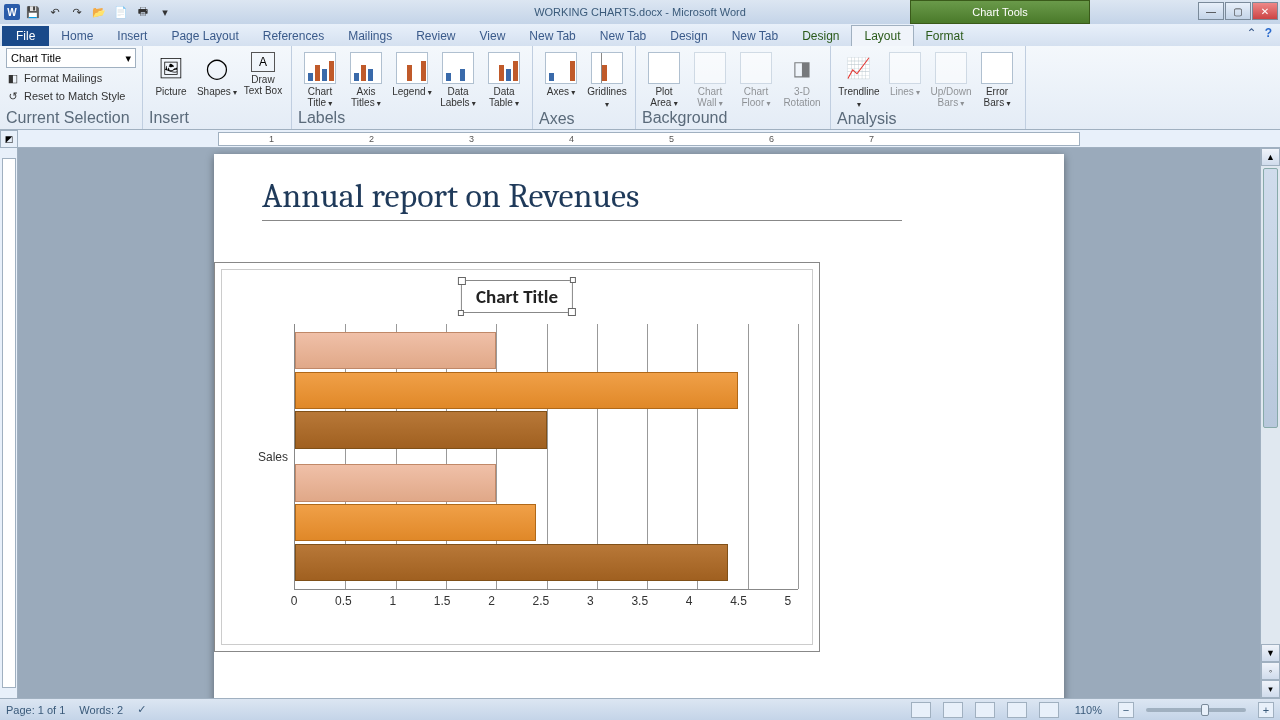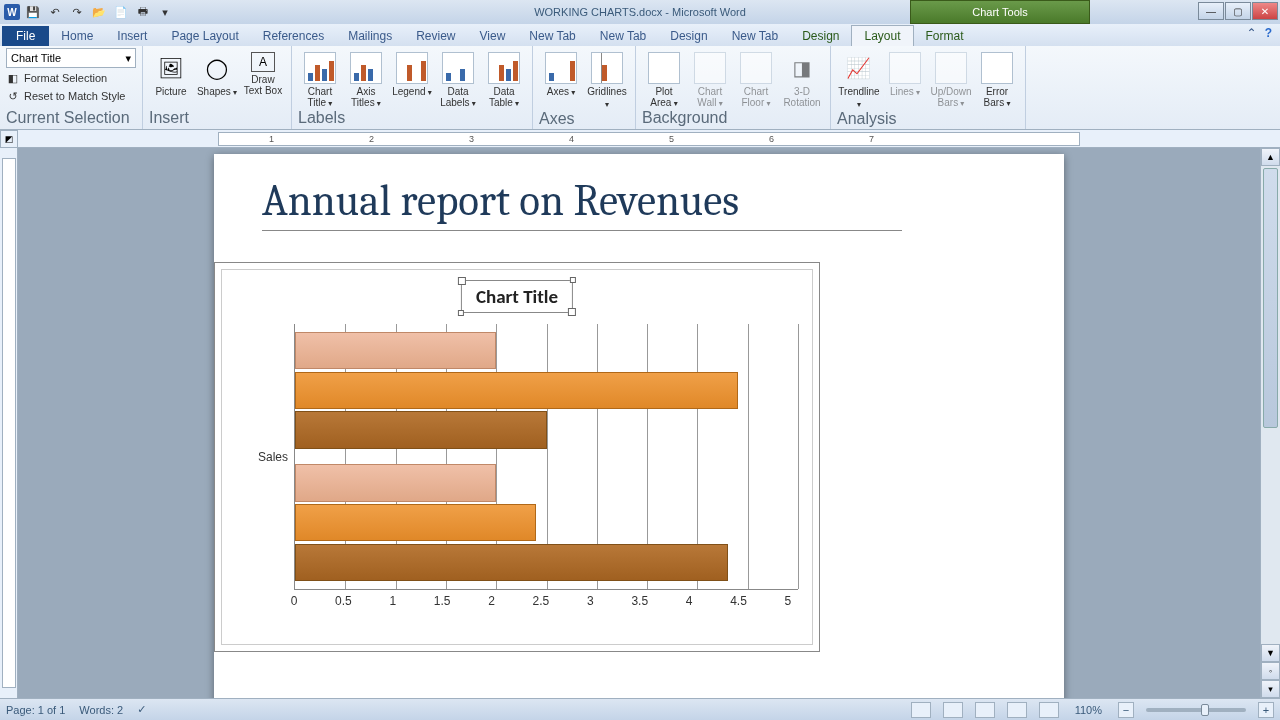--- a/index.html
+++ b/index.html
@@ -49,21 +49,21 @@
 .ruler-h .strip { position:absolute; left:200px; right:200px; top:2px; height:14px; background:#fff; border:1px solid #a0b0c0; }
 .ruler-v-corner { position:absolute; left:0; top:130px; width:18px; height:18px; background:#e8f0fa; border:1px solid #a0b0c0; display:flex; align-items:center; justify-content:center; font-size:9px; }
 
 
 .doc-area { position:absolute; top:148px; bottom:22px; left:0; right:20px; background:#9aaabb; display:flex; }
 .ruler-v { width:18px; background:#e8f0fa; border-right:1px solid #a0b0c0; position:relative; }
 .ruler-v .strip { position:absolute; top:10px; bottom:10px; left:2px; width:14px; background:#fff; border:1px solid #a0b0c0; }
 .page-wrap { flex:1; overflow:hidden; display:flex; justify-content:center; padding-top:6px; }
 .page { width:850px; background:#fff; box-shadow:0 2px 8px rgba(0,0,0,0.4); padding: 22px 48px; position:relative; height: 560px; }
 
-.doc-title-text { font-family: Cambria, Georgia, serif; font-size:43px; color:#1f3a5a; border-bottom:1px solid #888; padding-bottom:4px; width: 640px; }
+.doc-title-text { font-family: Cambria, Georgia, serif; font-size:34px; color:#1f3a5a; border-bottom:1px solid #888; padding-bottom:4px; width: 640px; }
 
 
 .chart-obj { position:absolute; top:108px; left:0px; width:606px; height:390px; border:1px solid #888; background:#fff; }
 .chart-inner { position:absolute; inset:6px; border:1px solid #ccc; }
 .chart-title-box { position:absolute; top:10px; left:50%; transform:translateX(-50%); border:1px solid #888; padding:4px 14px; background:#fff; }
 .chart-title-box::before, .chart-title-box::after { content:''; position:absolute; width:6px; height:6px; background:#fff; border:1px solid #666; }
 .chart-title-box::before { top:-4px; left:-4px; } 
 .chart-title-box::after { bottom:-4px; right:-4px; }
 .chart-title-box .h1 { position:absolute; top:-4px; right:-4px; width:6px; height:6px; background:#fff; border:1px solid #666; }
 .chart-title-box .h2 { position:absolute; bottom:-4px; left:-4px; width:6px; height:6px; background:#fff; border:1px solid #666; }
@@ -153,21 +153,21 @@
 
   <div class="ribbon-group">
     <div class="group-content">
       <div class="sel-group-col">
         <div class="sel-combo">
           <span>Chart Title</span>
           <span>▾</span>
         </div>
         <div class="sel-link">
           <span class="mini-ico">◧</span>
-          <span>Format Selection</span>
+          <span>Format Mailings</span>
         </div>
         <div class="sel-link">
           <span class="mini-ico">↺</span>
           <span>Reset to Match Style</span>
         </div>
       </div>
     </div>
     <div class="group-label">Current Selection</div>
   </div>
 

